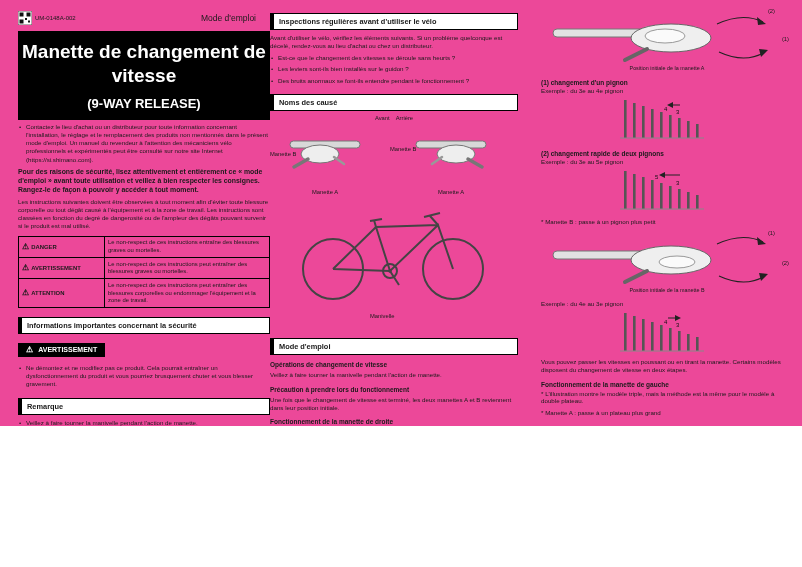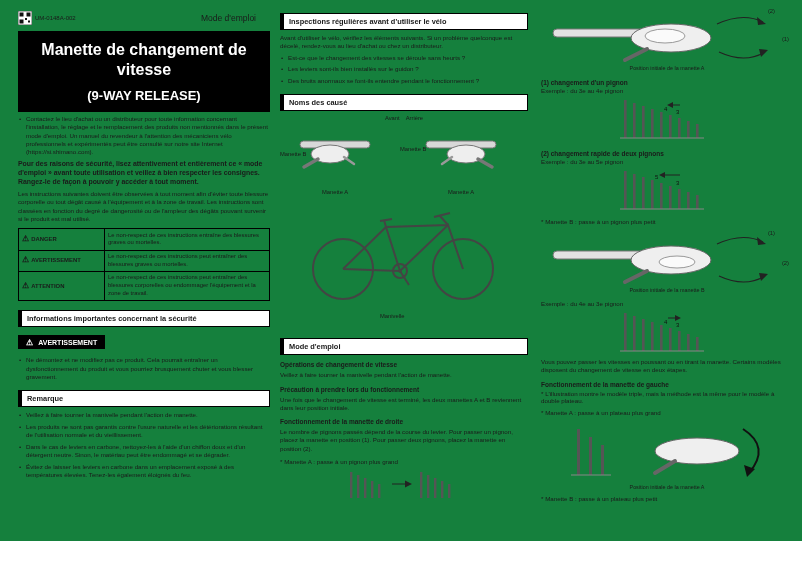--- a/index.html
+++ b/index.html
@@ -1,29 +1,29 @@
 <!DOCTYPE html>
 <html><head>
 <meta charset="utf-8">
 <style>
   *{box-sizing:border-box;margin:0;padding:0}
   body{font-family:"Liberation Sans",sans-serif;background:#fff;color:#1a1a1a}
-  .page{position:relative;width:802px;height:541px;background:#15803d;overflow:hidden}
+  .page{position:relative;width:802px;height:426px;background:#ec4899;overflow:hidden}
   .col{position:absolute;top:0}
   .col-left{left:18px;width:252px}
-  .col-mid{left:280px;width:248px}
+  .col-mid{left:270px;width:248px}
   .col-right{left:541px;width:252px}
 
   .topbar{display:flex;align-items:center;padding-top:7px;height:28px}
   .qr svg{display:block}
   .docnum{font-size:6px;margin-left:3px}
   .doctype{font-size:8.5px;margin-left:auto;margin-right:14px}
 
   .title-block{background:#000;color:#fff;text-align:center;padding:9px 4px;margin-top:3px}
-  .title-block .t1{font-size:16px;font-weight:bold;line-height:1.25}
+  .title-block .t1{font-size:19px;font-weight:bold;line-height:1.25}
   .title-block .t2{font-size:13px;font-weight:bold;margin-top:8px}
 
   .sec-head{border:1px solid #000;border-left:4px solid #000;background:#fff;
     font-weight:bold;font-size:7.4px;padding:3px 5px;margin:9px 0 4px}
   .body{font-size:6.2px;line-height:1.33;margin:3px 0}
   .bold-para{font-size:6.9px;font-weight:bold;line-height:1.3;margin:4px 0 3px}
   ul.bullets{list-style:none;margin:3px 0;padding-left:8px}
   ul.bullets li{position:relative;font-size:6.2px;line-height:1.33;margin-bottom:3.5px}
   ul.bullets li::before{content:"\2022";position:absolute;left:-7px;top:0}
 

